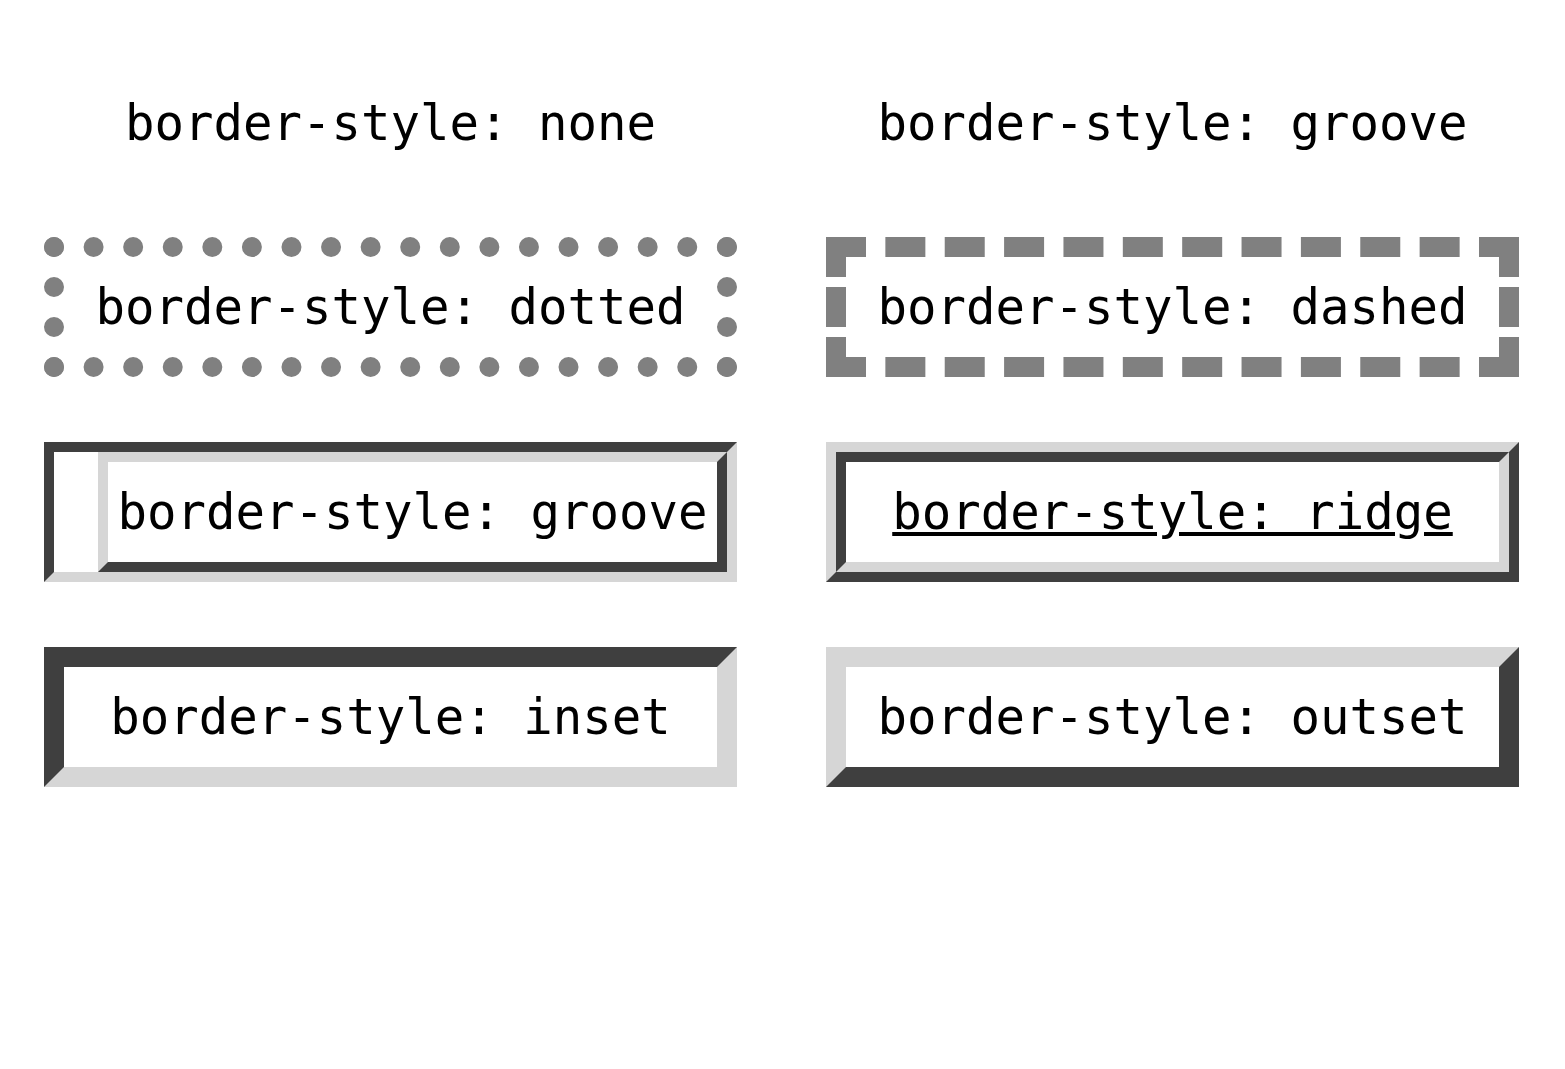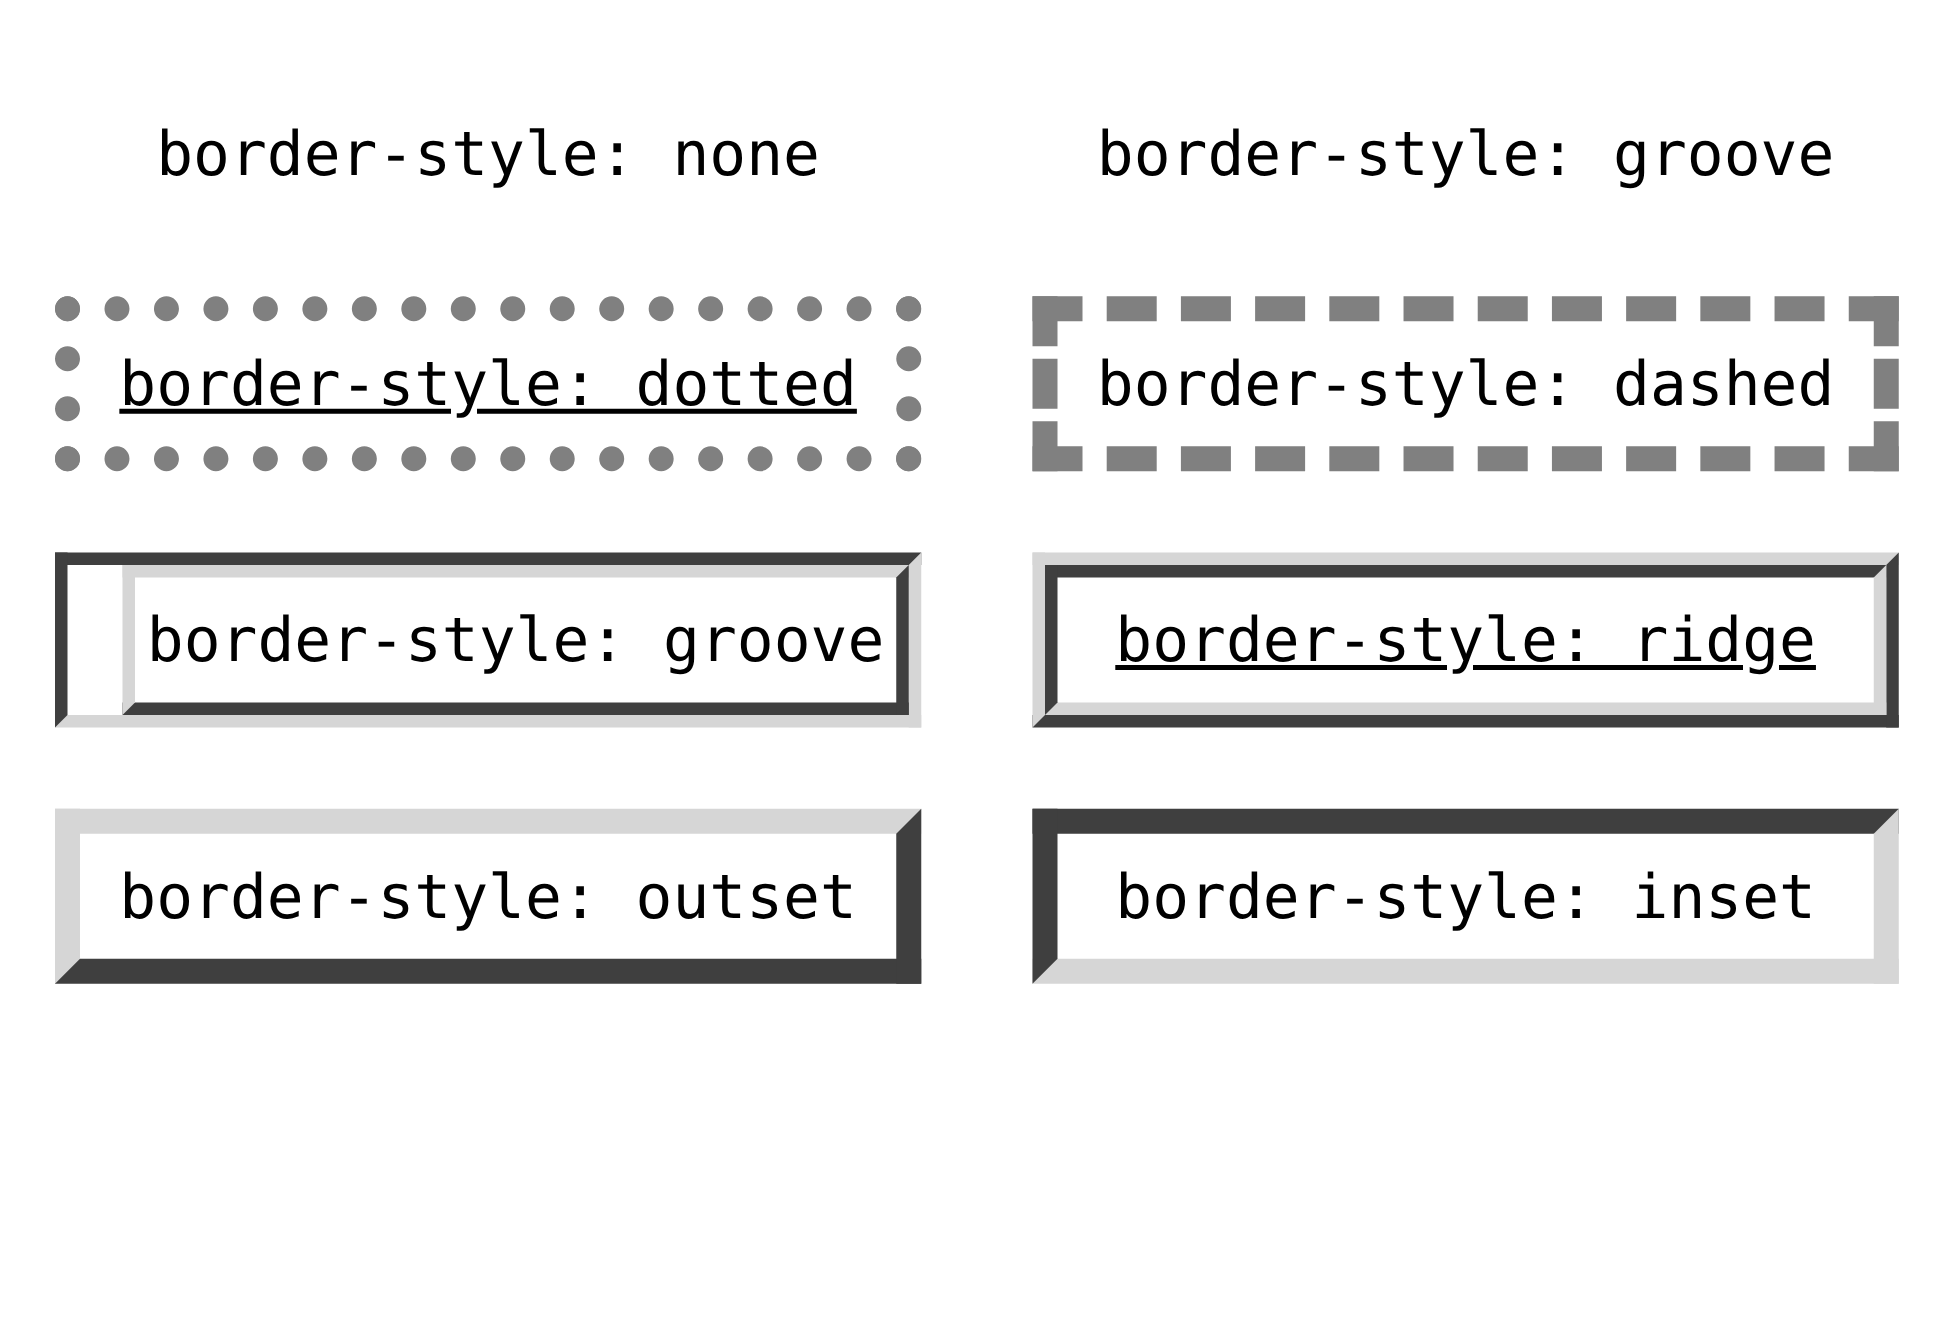--- a/index.html
+++ b/index.html
@@ -41,21 +41,21 @@
     background: var(--page-bg);
   }
   .box .label { display: block; }
   
   .b-none, .b-hidden {
     border: none;
     height: 100px;
   }
   .b-solid  { border: 20px solid  var(--border-gray); }
   .b-double { border: 20px double var(--border-gray); }
-  .b-dotted { border: 20px dotted var(--border-gray); text-decoration: underline; }
+  .b-dotted { border: 20px dotted var(--border-gray); }
   .b-dashed { border: 20px dashed var(--border-gray); }
   
   .b-groove, .b-ridge { padding: 0; display: block; }
   .b-groove { border: 10px solid; border-color: var(--bevel-dark) var(--bevel-light) var(--bevel-light) var(--bevel-dark); padding-left: 44px; }
   .b-ridge  { border: 10px solid; border-color: var(--bevel-light) var(--bevel-dark) var(--bevel-dark) var(--bevel-light); }
   .bevel-inner {
     width: 100%;
     height: 100%;
     display: flex;
     align-items: center;
@@ -99,21 +99,21 @@
       </div>
     </div>
     <div class="box b-ridge">
       <div class="bevel-inner">
         <span class="label">border-style: ridge</span>
       </div>
     </div>
   </div>
 
   <div class="demo-row">
+    <div class="box b-inset">
+      <span class="label">border-style: inset</span>
+    </div>
     <div class="box b-outset">
       <span class="label">border-style: outset</span>
-    </div>
-    <div class="box b-inset">
-      <span class="label">border-style: inset</span>
     </div>
   </div>
 
 </div>
 
 </body></html>

